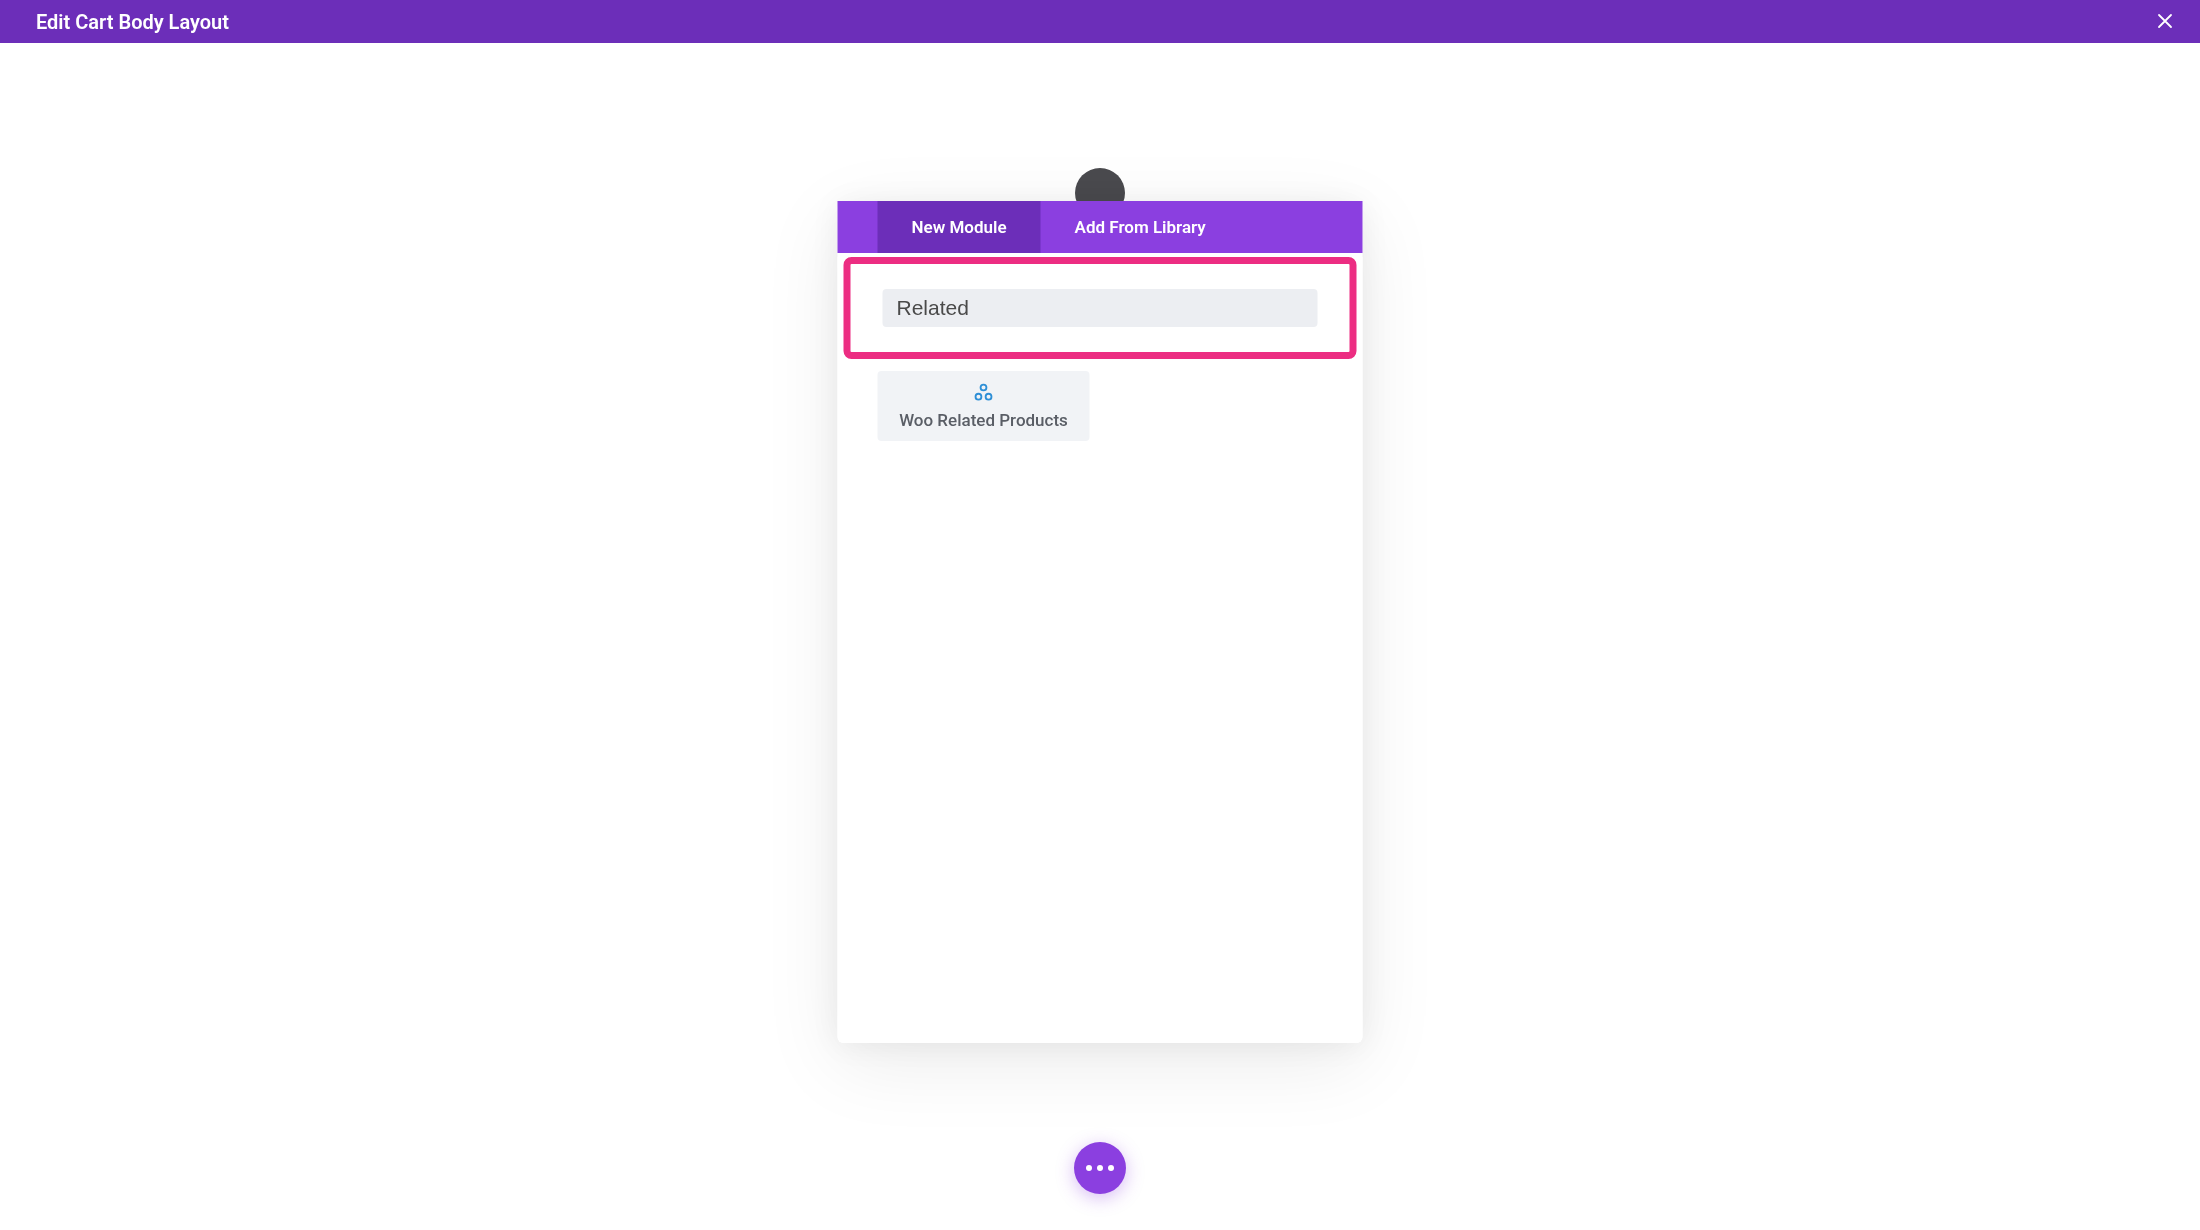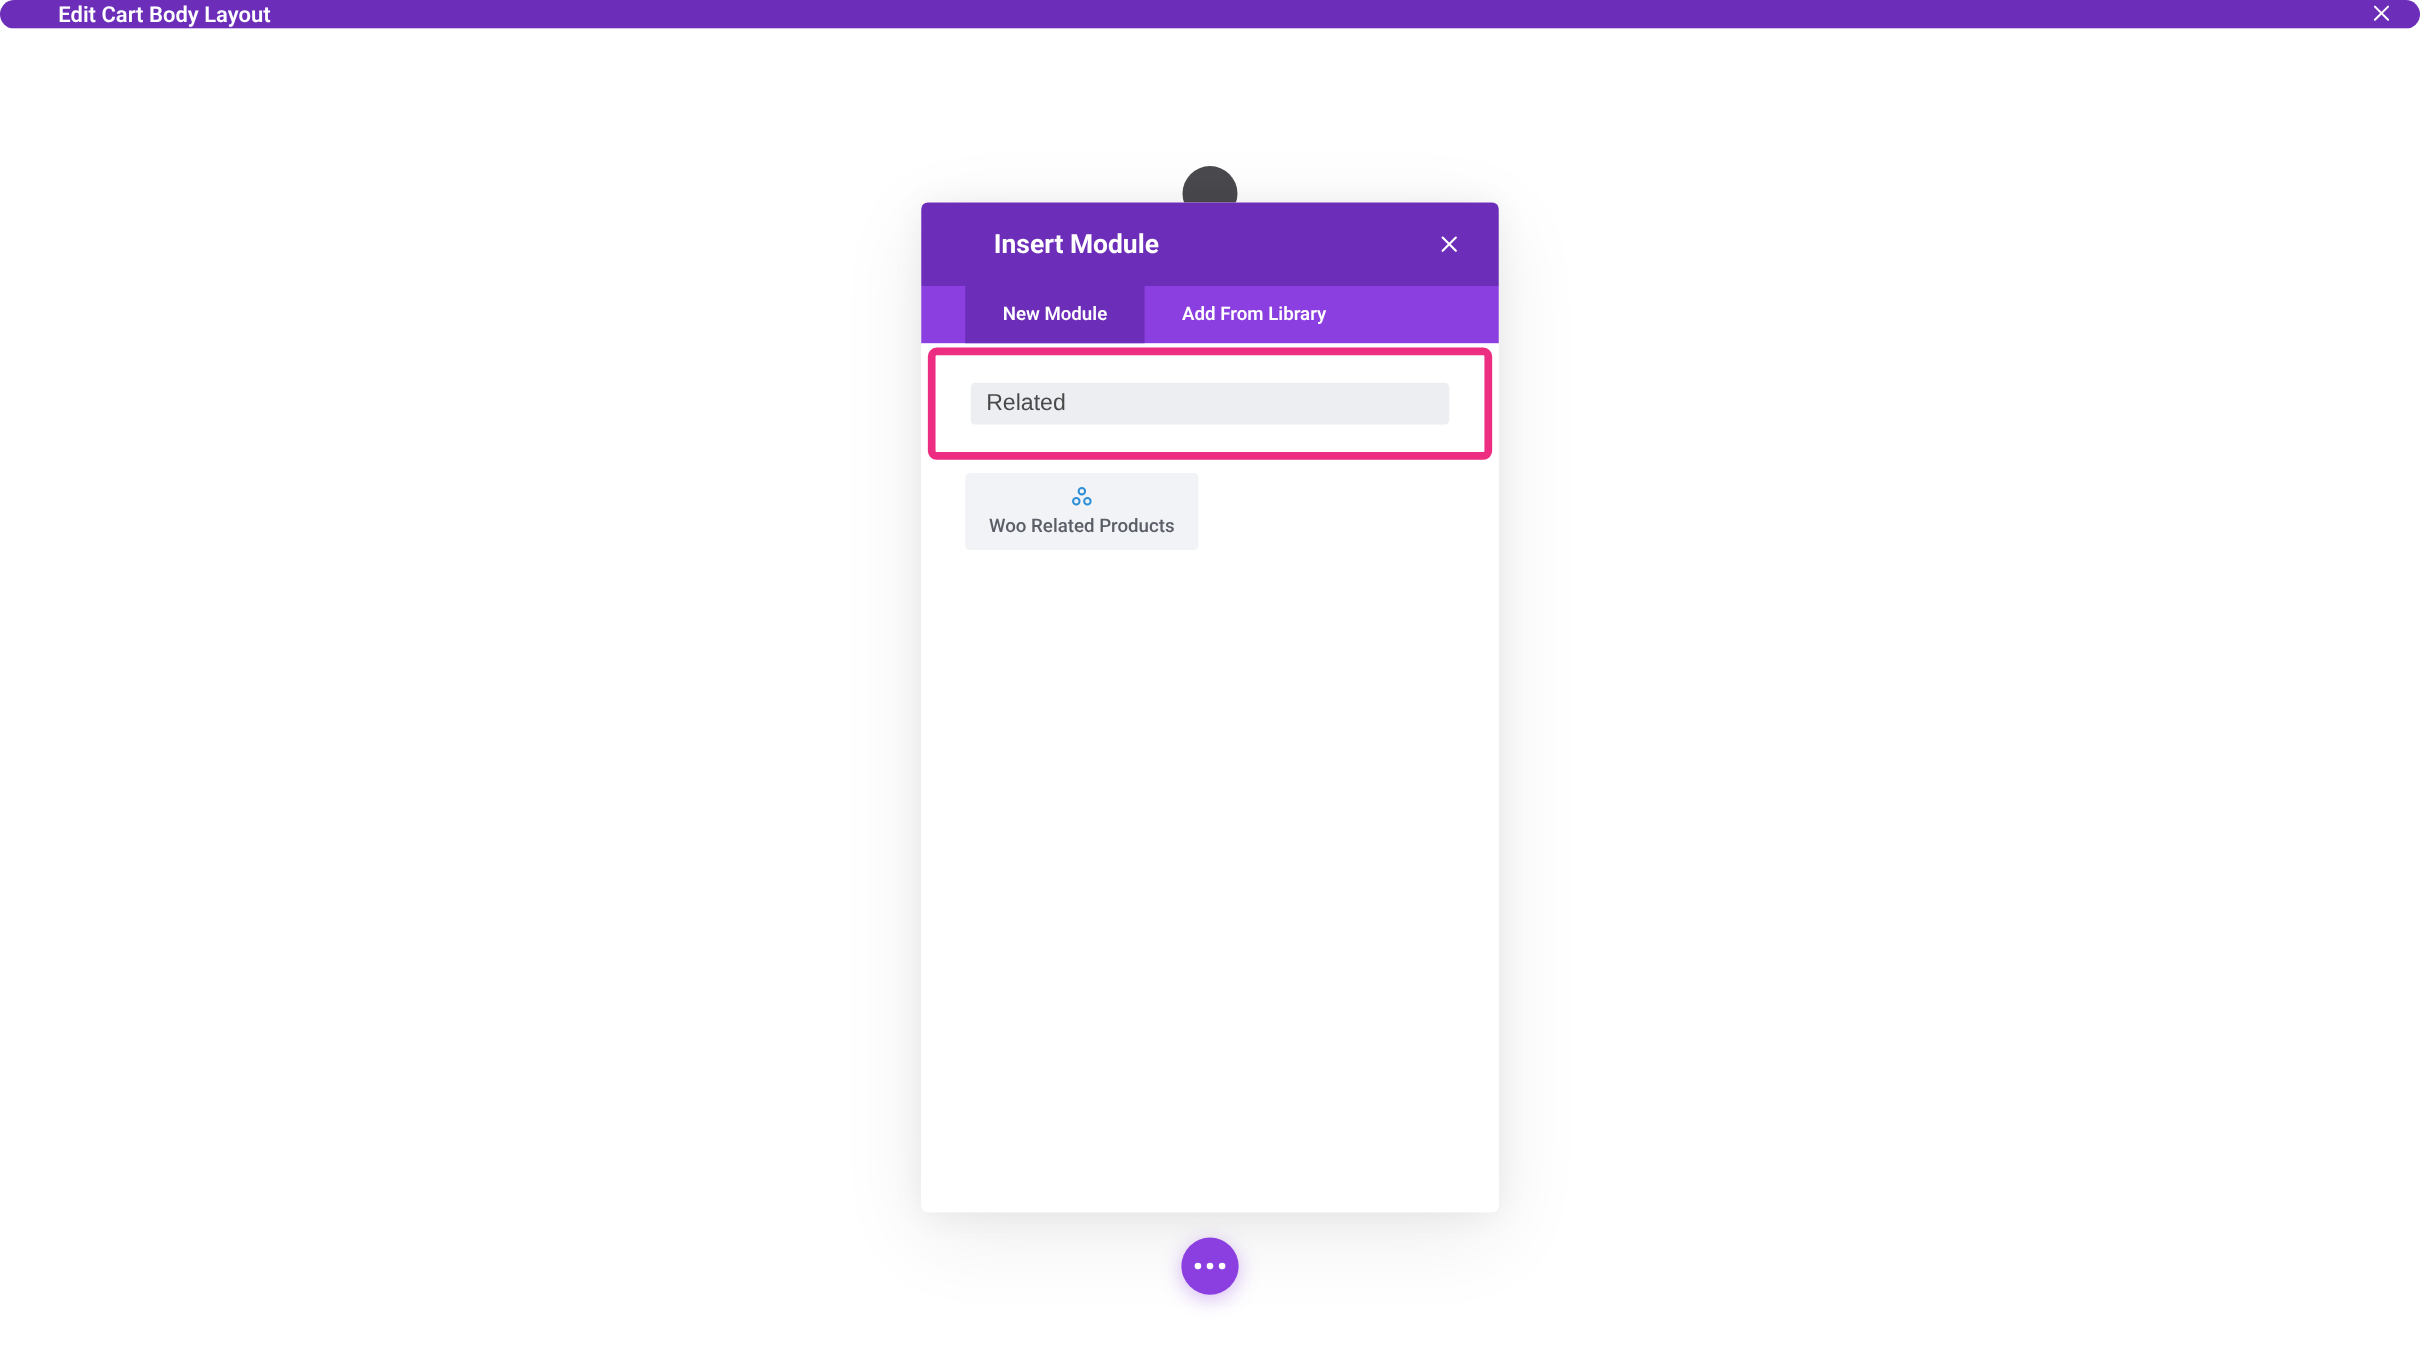--- a/index.html
+++ b/index.html
@@ -8,26 +8,25 @@
       background: #ffffff;
       width: 2200px;
       height: 1230px;
       overflow: hidden;
       position: relative;
     }
 
     .top-bar {
       background: #6c2eb9;
       color: #ffffff;
-      height: 26px;
+      height: 43px;
       display: flex;
       align-items: center;
       justify-content: space-between;
-      padding: 0 22px 0 53px;
-      border-radius: 20px;
+      padding: 0 22px 0 36px;
     }
     .top-bar-title {
       font-size: 20px;
       font-weight: 600;
     }
     .top-bar-close {
       font-size: 24px;
       cursor: pointer;
       font-weight: 300;
       line-height: 1;
@@ -201,28 +200,20 @@
     </svg>
   </div>
 </div>
 
 <div class="canvas">
 
   <div class="dark-circle"></div>
 
   <div class="modal">
 
-    <div class="modal-header">
-      <div class="modal-title">Insert Module</div>
-      <div class="modal-close">
-        <svg viewBox="0 0 24 24">
-          <path d="M4 4 L20 20 M20 4 L4 20" stroke="#ffffff" stroke-width="2.6" stroke-linecap="round"></path>
-        </svg>
-      </div>
-    </div>
 
     <div class="tabs">
       <div class="tab active">New Module</div>
       <div class="tab">Add From Library</div>
     </div>
 
     <div class="modal-body">
 
       <div class="search-highlight">
         <input type="text" class="search-input" value="Related" style="">

